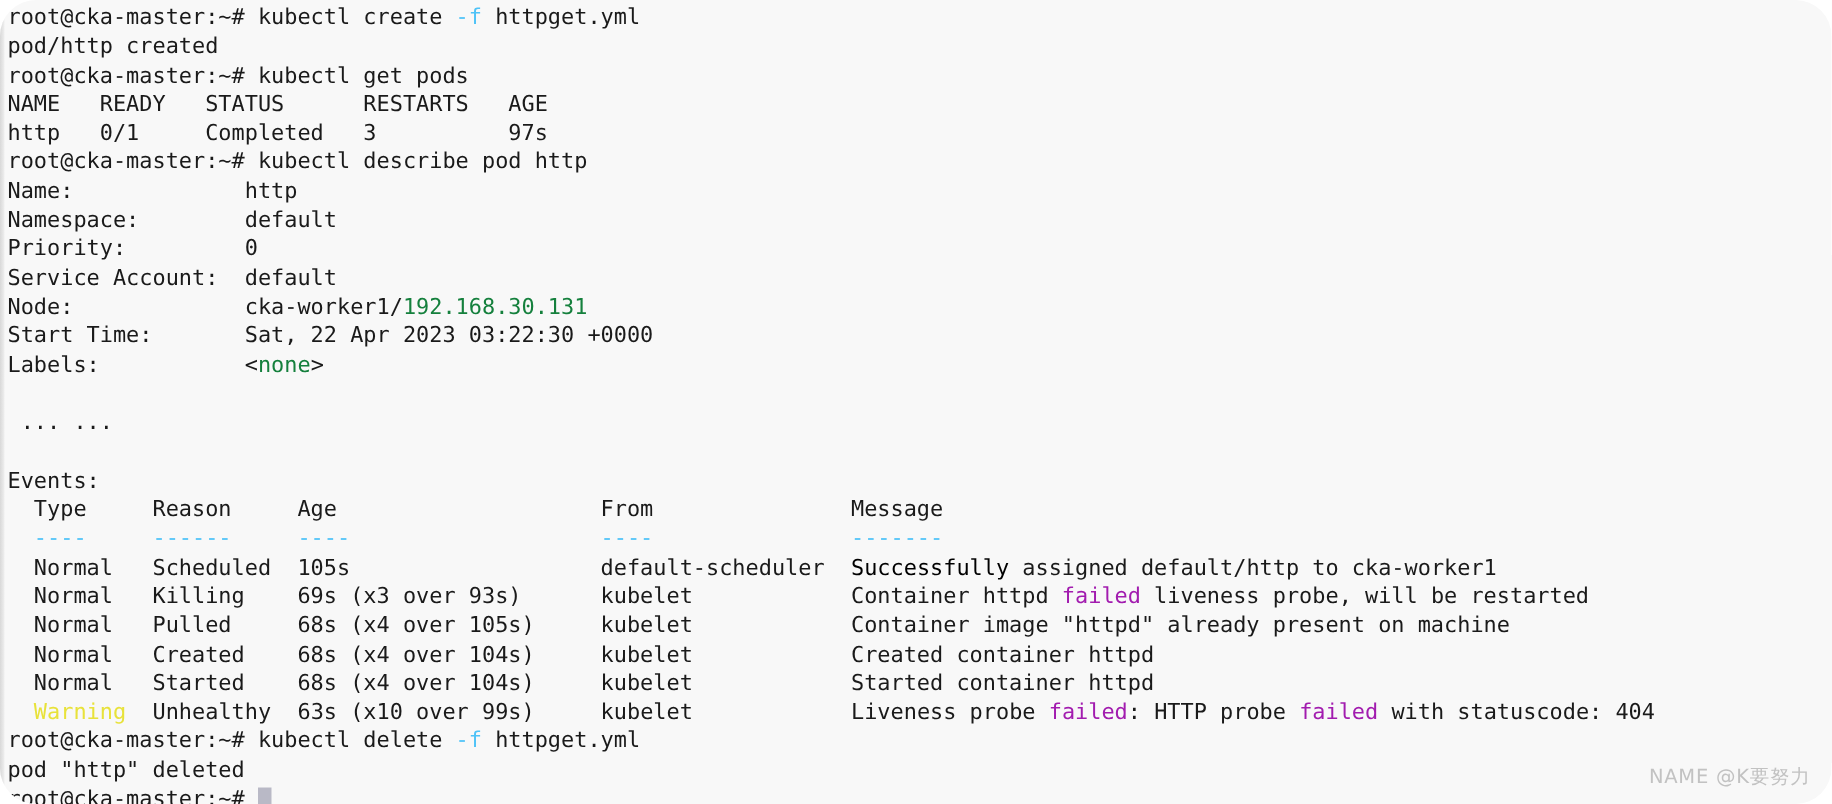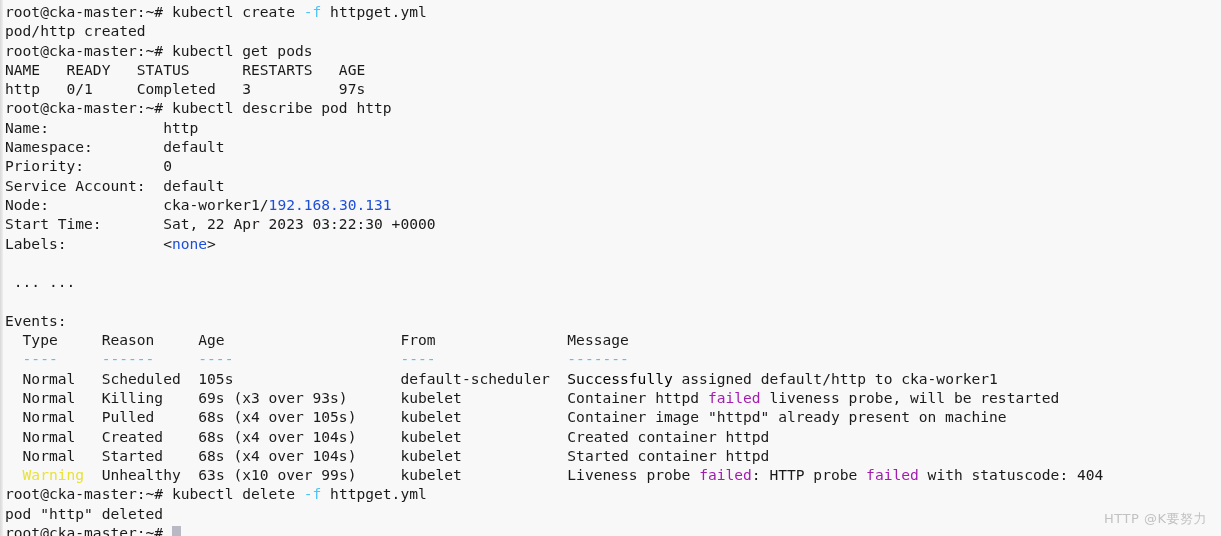--- a/index.html
+++ b/index.html
@@ -10,20 +10,21 @@
   #screen {
     position: relative;
     width: 1221px;
     height: 536px;
     background: #f8f8f8;
     overflow: hidden;
     font-family: "DejaVu Sans Mono", "Liberation Mono", monospace;
     font-size: 14.6px;
     line-height: 19.3px;
     color: #1a1a1a;
+    border-radius: 24px;
     -webkit-font-smoothing: none;
   }
   #gutter {
     position: absolute;
     left: 0; top: 0;
     width: 3px;
     height: 536px;
     background: linear-gradient(to right, #d8d8d8, #efefef);
   }
   #term {
@@ -37,21 +38,21 @@
     height: 19.3px;
     white-space: pre;
   }
   .line.blank { }
   
   .c-default { color: #1a1a1a; }
   .c-cyan    { color: #4fc3f7; }
   .c-green   { color: #000000; }
   .c-red     { color: #a21caf; }
   .c-yellow  { color: #e8e23a; }
-  .c-magenta { color: #1d4ed8; }
+  .c-magenta { color: #15803d; }
   .cursor {
     display: inline-block;
     width: 9.4px;
     height: 15px;
     background: #b9b9c6;
     vertical-align: -3px;
   }
   #watermark {
     position: absolute;
     right: 14px;
@@ -62,14 +63,14 @@
     letter-spacing: 0.5px;
     user-select: none;
   }
 </style>
 </head>
 <body>
 
 <div id="screen">
   <div id="gutter"></div>
   <div id="term"><div class="line"><span class="c-default">root@cka-master:~# kubectl create </span><span class="c-cyan">-f</span><span class="c-default"> httpget.yml</span></div><div class="line"><span class="c-default">pod/http created</span></div><div class="line"><span class="c-default">root@cka-master:~# kubectl get pods</span></div><div class="line"><span class="c-default">NAME   READY   STATUS      RESTARTS   AGE</span></div><div class="line"><span class="c-default">http   0/1     Completed   3          97s</span></div><div class="line"><span class="c-default">root@cka-master:~# kubectl describe pod http</span></div><div class="line"><span class="c-default">Name:             http</span></div><div class="line"><span class="c-default">Namespace:        default</span></div><div class="line"><span class="c-default">Priority:         0</span></div><div class="line"><span class="c-default">Service Account:  default</span></div><div class="line"><span class="c-default">Node:             cka-worker1/</span><span class="c-magenta">192.168.30.131</span></div><div class="line"><span class="c-default">Start Time:       Sat, 22 Apr 2023 03:22:30 +0000</span></div><div class="line"><span class="c-default">Labels:           &lt;</span><span class="c-magenta">none</span><span class="c-default">&gt;</span></div><div class="line blank"><span class="c-default"></span></div><div class="line"><span class="c-default"> ... ...</span></div><div class="line blank"><span class="c-default"></span></div><div class="line"><span class="c-default">Events:</span></div><div class="line"><span class="c-default">  Type     Reason     Age                    From               Message</span></div><div class="line"><span class="c-cyan">  ----     ------     ----                   ----               -------</span></div><div class="line"><span class="c-default">  Normal   Scheduled  105s                   default-scheduler  </span><span class="c-green">Successfully</span><span class="c-default"> assigned default/http to cka-worker1</span></div><div class="line"><span class="c-default">  Normal   Killing    69s (x3 over 93s)      kubelet            Container httpd </span><span class="c-red">failed</span><span class="c-default"> liveness probe, will be restarted</span></div><div class="line"><span class="c-default">  Normal   Pulled     68s (x4 over 105s)     kubelet            Container image "httpd" already present on machine</span></div><div class="line"><span class="c-default">  Normal   Created    68s (x4 over 104s)     kubelet            Created container httpd</span></div><div class="line"><span class="c-default">  Normal   Started    68s (x4 over 104s)     kubelet            Started container httpd</span></div><div class="line"><span class="c-default">  </span><span class="c-yellow">Warning</span><span class="c-default">  Unhealthy  63s (x10 over 99s)     kubelet            Liveness probe </span><span class="c-red">failed</span><span class="c-default">: HTTP probe </span><span class="c-red">failed</span><span class="c-default"> with statuscode: 404</span></div><div class="line"><span class="c-default">root@cka-master:~# kubectl delete </span><span class="c-cyan">-f</span><span class="c-default"> httpget.yml</span></div><div class="line"><span class="c-default">pod "http" deleted</span></div><div class="line"><span class="c-default">root@cka-master:~# </span><span class="cursor"></span></div></div>
-  <div id="watermark">HTTP @K要努力</div>
+  <div id="watermark">NAME @K要努力</div>
 </div>
 
 </body></html>

